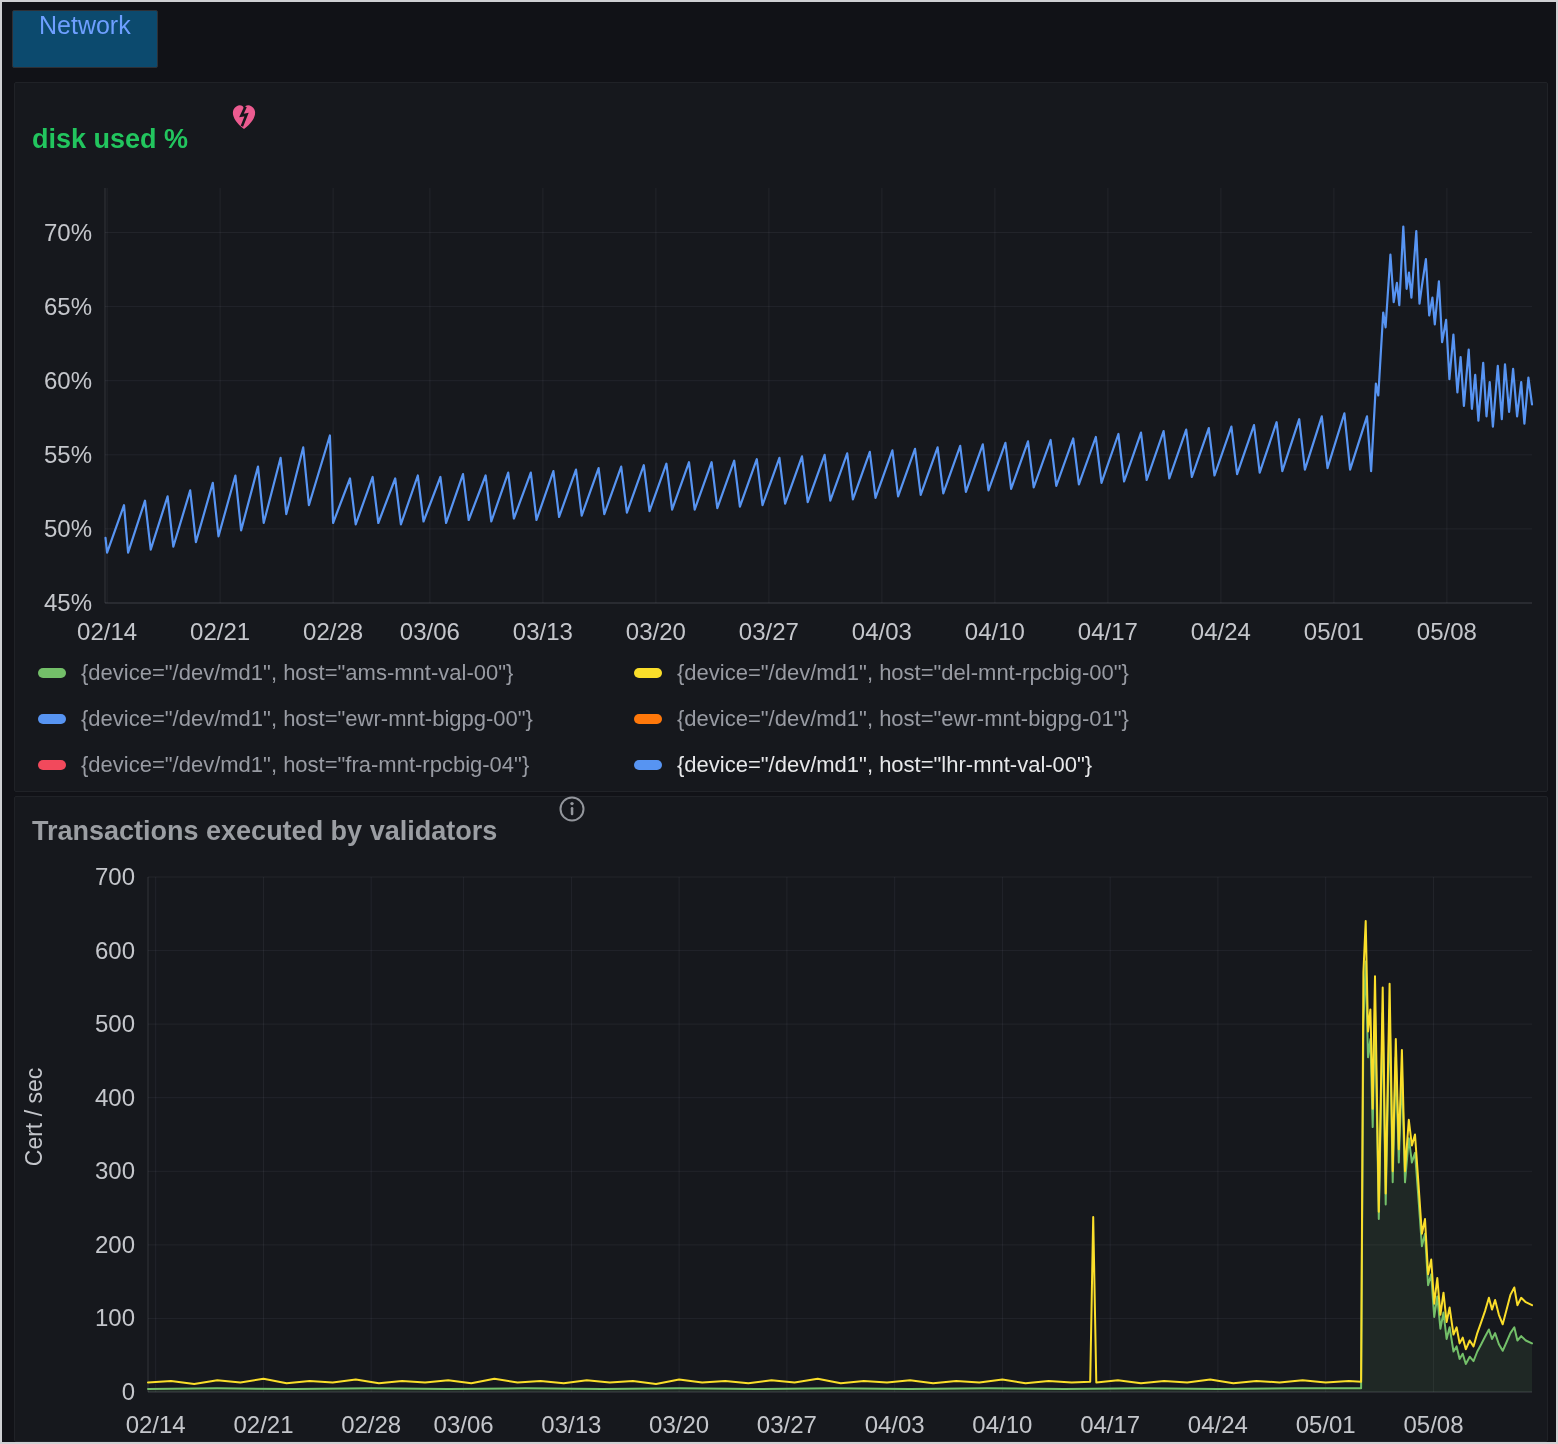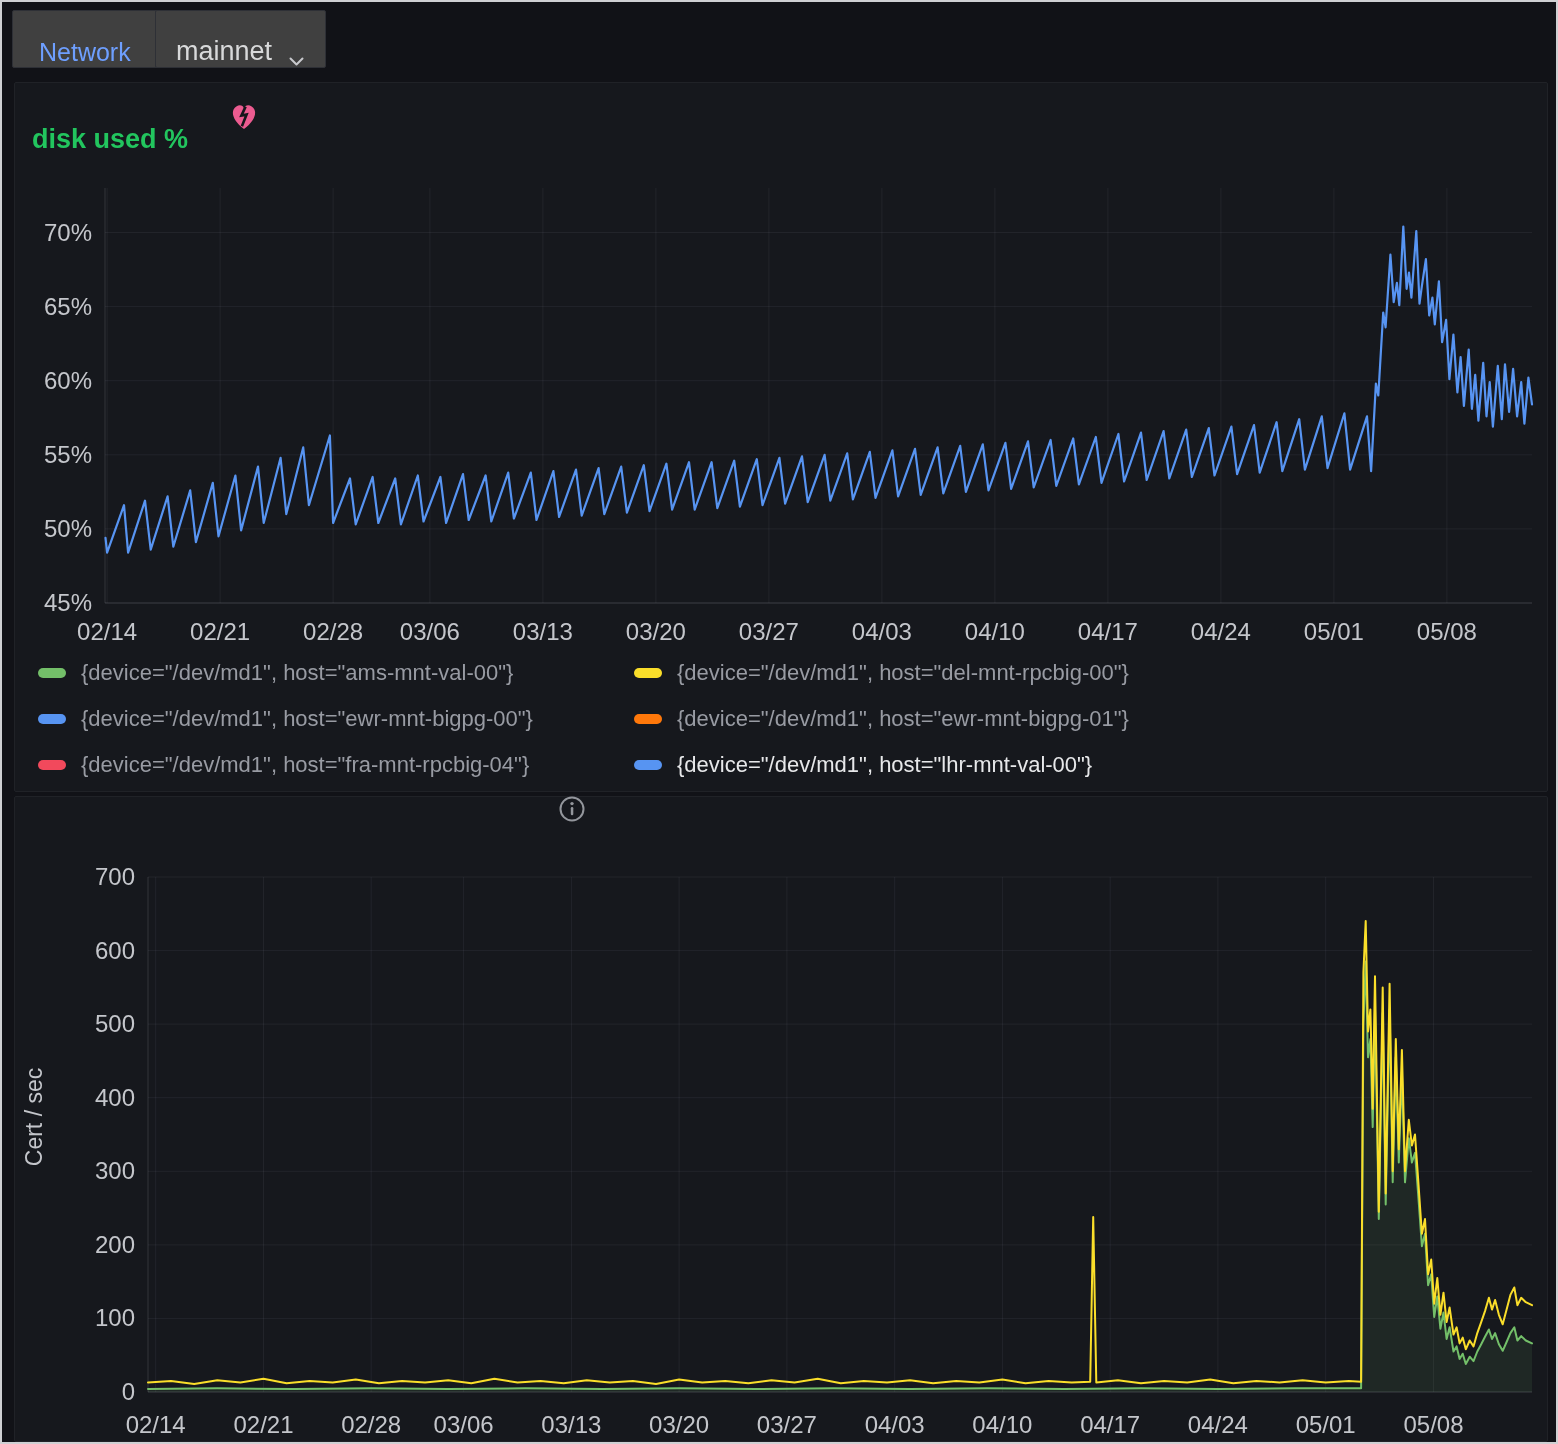--- a/index.html
+++ b/index.html
@@ -4,22 +4,22 @@
 <style>
   html,body{margin:0;padding:0;background:#6b6d72;}
   .frame{
     position:relative;width:1558px;height:1444px;box-sizing:border-box;
     background:#111217;border:2px solid #cfd0d3;overflow:hidden;
     font-family:"Liberation Sans",sans-serif;
   }
   
   .var-box{
     position:absolute;top:8px;height:58px;box-sizing:border-box;
-    border:1px solid #2e3036;border-radius:2px;background:#404040;
-    display:flex;align-items:flex-end;
+    border:1px solid #2e3036;border-radius:2px;background:#0c4a6e;
+    display:flex;align-items:flex-start;
   }
   .var-label-box{left:10px;padding:0 26px;}
   .var-label{color:#6E9FFF;font-size:25px;font-weight:500;}
   .var-select{left:153px;padding:0 20px;gap:16px;cursor:pointer;}
   .var-value{color:#D8D9DA;font-size:27px;font-weight:400;}
   
   .panel{
     position:absolute;left:12px;width:1534px;box-sizing:border-box;
     background:#16181d;border:1px solid #202227;border-radius:2px;z-index:1;
   }
@@ -43,26 +43,20 @@
   .legend-label{font-size:22px;color:#989BA3;white-space:nowrap;}
   .legend-item.highlighted .legend-label{color:#E7E8EA;}
 </style>
 </head>
 <body>
 
 <div class="frame">
 
   <div class="var-box var-label-box">
     <span class="var-label">Network</span>
-  </div>
-  <div class="var-box var-select">
-    <span class="var-value">mainnet</span>
-    <svg width="17" height="11" viewBox="0 0 17 11">
-      <path d="M2.5 2.5 L8.5 8.5 L14.5 2.5" stroke="#c8c9cd" stroke-width="2" fill="none" stroke-linecap="round" stroke-linejoin="round"></path>
-    </svg>
   </div>
 
   <section class="panel panel-disk"></section>
   <section class="panel panel-tx"></section>
 
   <svg id="charts" width="1558" height="1444" viewBox="0 0 1558 1444">
       <line x1="105.1" y1="186" x2="105.1" y2="601" stroke="rgba(204,204,220,0.07)" stroke-width="1"></line>
       <text x="105.1" y="638" fill="#C4C6CB" font-size="24" text-anchor="middle">02/14</text>
       <line x1="218.1" y1="186" x2="218.1" y2="601" stroke="rgba(204,204,220,0.07)" stroke-width="1"></line>
       <text x="218.1" y="638" fill="#C4C6CB" font-size="24" text-anchor="middle">02/21</text>
@@ -179,19 +173,20 @@
     <div class="legend-item">
       <span class="swatch" style="background: rgb(242, 73, 92);"></span>
       <span class="legend-label">{device="/dev/md1", host="fra-mnt-rpcbig-04"}</span>
     </div>
     <div class="legend-item highlighted">
       <span class="swatch" style="background: rgb(87, 148, 242);"></span>
       <span class="legend-label">{device="/dev/md1", host="lhr-mnt-val-00"}</span>
     </div>
   </div>
 
+  <h2 class="panel-title tx-title">Transactions executed by validators</h2>
   <svg class="icon info-icon" viewBox="0 0 28 28">
     <circle cx="14" cy="14" r="11.5" stroke="#93969c" stroke-width="2" fill="none"></circle>
     <rect x="12.8" y="12" width="2.5" height="8.2" rx="1.2" fill="#93969c"></rect>
     <circle cx="14" cy="8.6" r="1.7" fill="#93969c"></circle>
   </svg>
 
 </div>
 
 </body></html>

